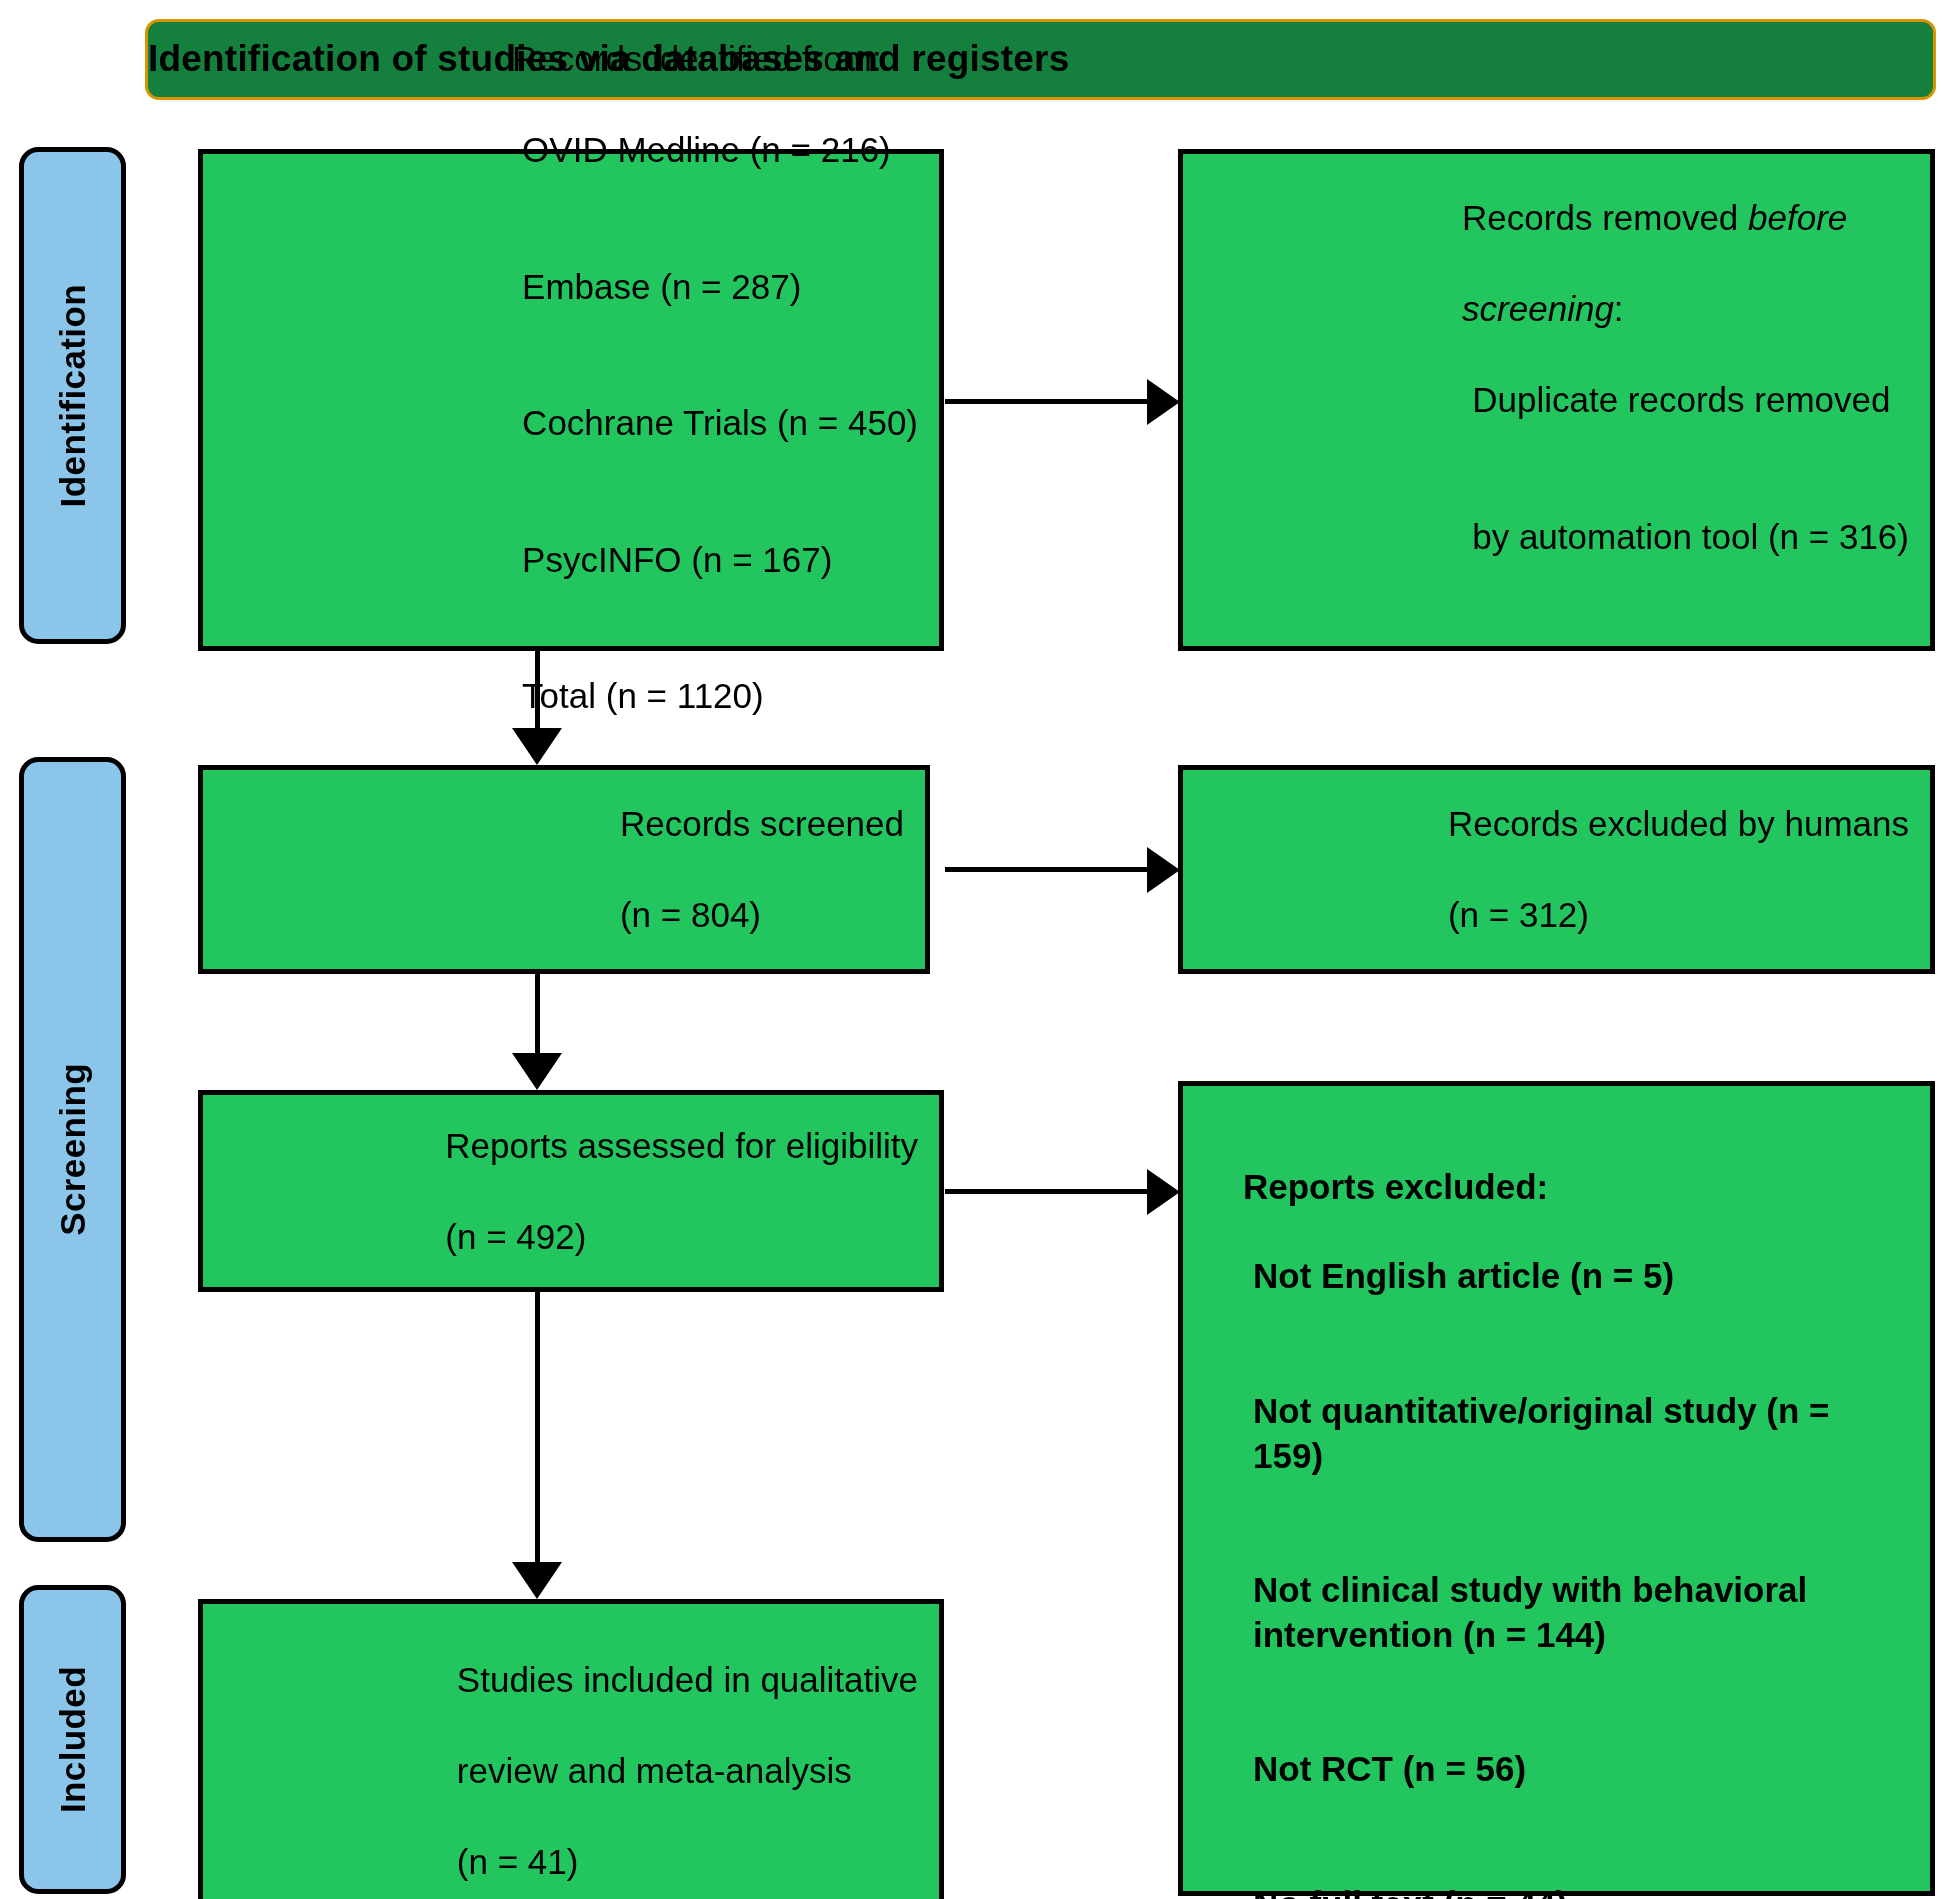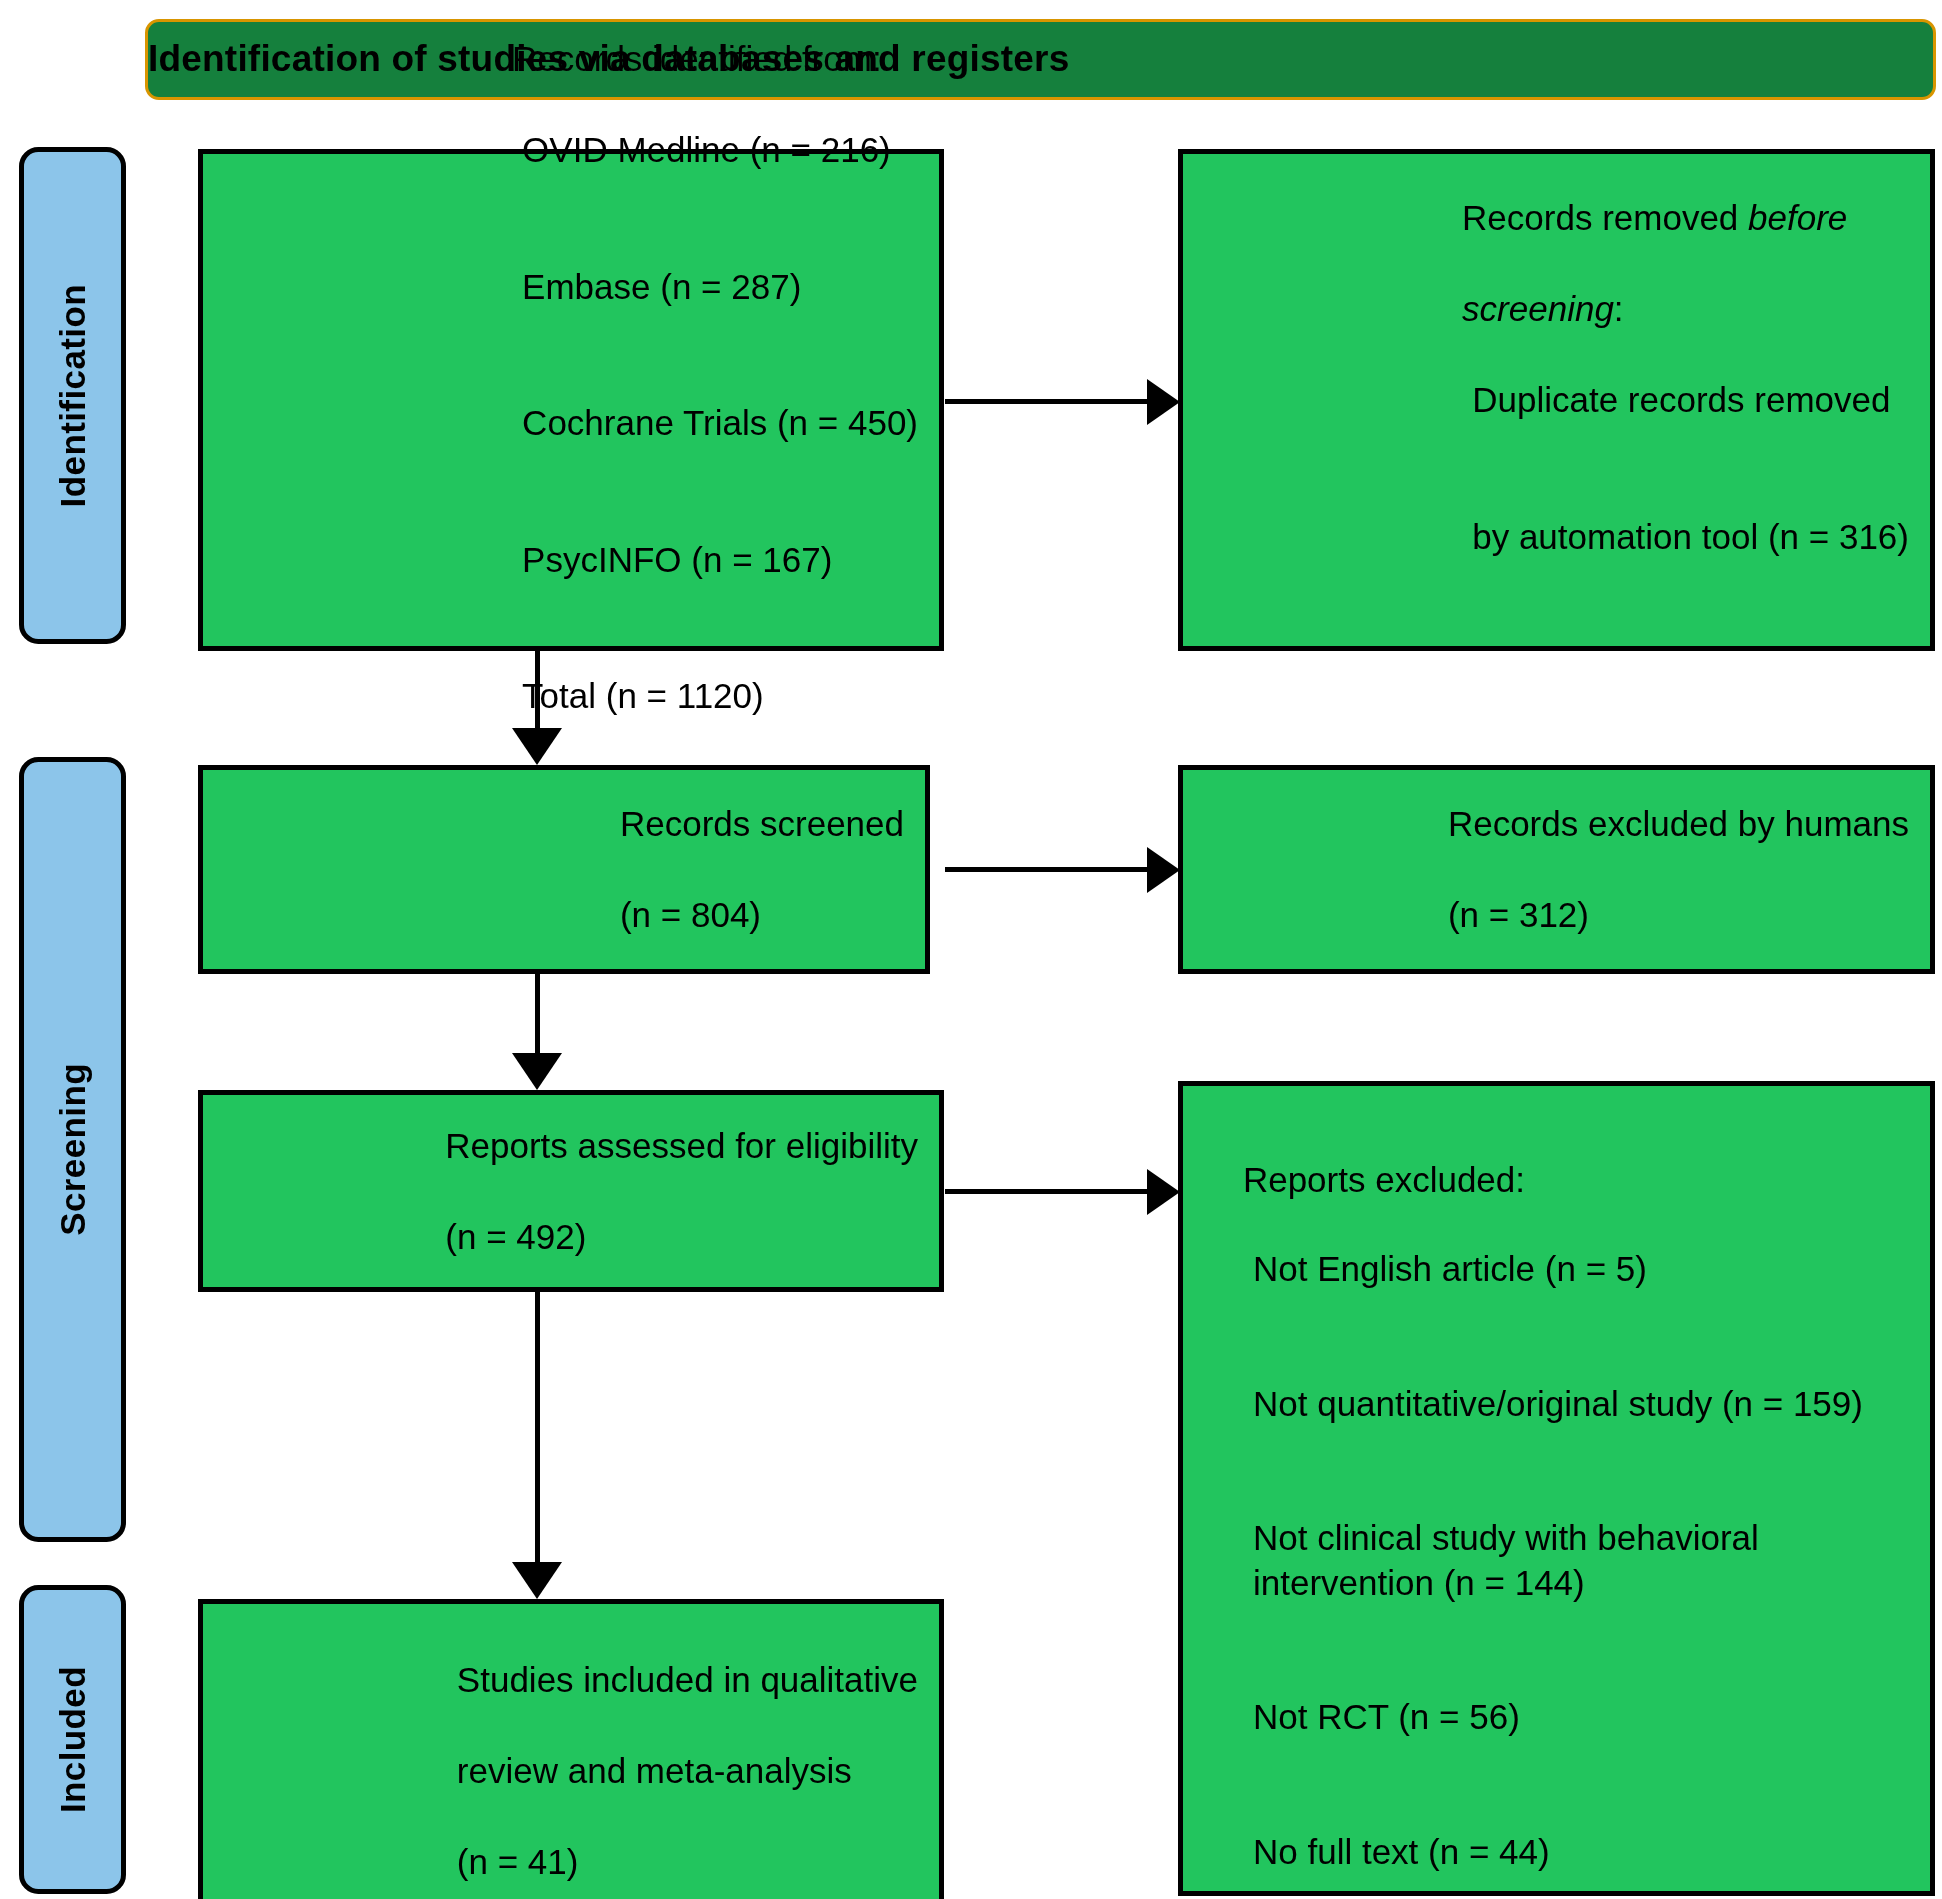--- a/index.html
+++ b/index.html
@@ -93,21 +93,21 @@
   .flow-text em { font-style: italic; }
 
   #box-identified   { left: 198px;  top: 149px;  width: 746px;  height: 502px; }
   #box-removed      { left: 1178px; top: 149px;  width: 757px;  height: 502px; }
   #box-screened     { left: 198px;  top: 765px;  width: 732px;  height: 209px; }
   #box-excluded-hum { left: 1178px; top: 765px;  width: 757px;  height: 209px; }
   #box-eligibility  { left: 198px;  top: 1090px; width: 746px;  height: 202px; }
   #box-reports-excl { left: 1178px; top: 1081px; width: 757px;  height: 815px; }
   #box-included     { left: 198px;  top: 1599px; width: 746px;  height: 343px; }
 
-  #box-reports-excl { justify-content: flex-start; padding-top: 27px; }
+  #box-reports-excl { justify-content: flex-start; padding-top: 34px; font-weight: bold; }
   #box-reports-excl .flow-text { line-height: 1.28; }
 
   
   .arrow-h, .arrow-v { position: absolute; }
   .arrow-h .shaft {
     position: absolute;
     left: 0; top: 50%;
     height: 4.4px;
     margin-top: -2.2px;
     background: #000;

